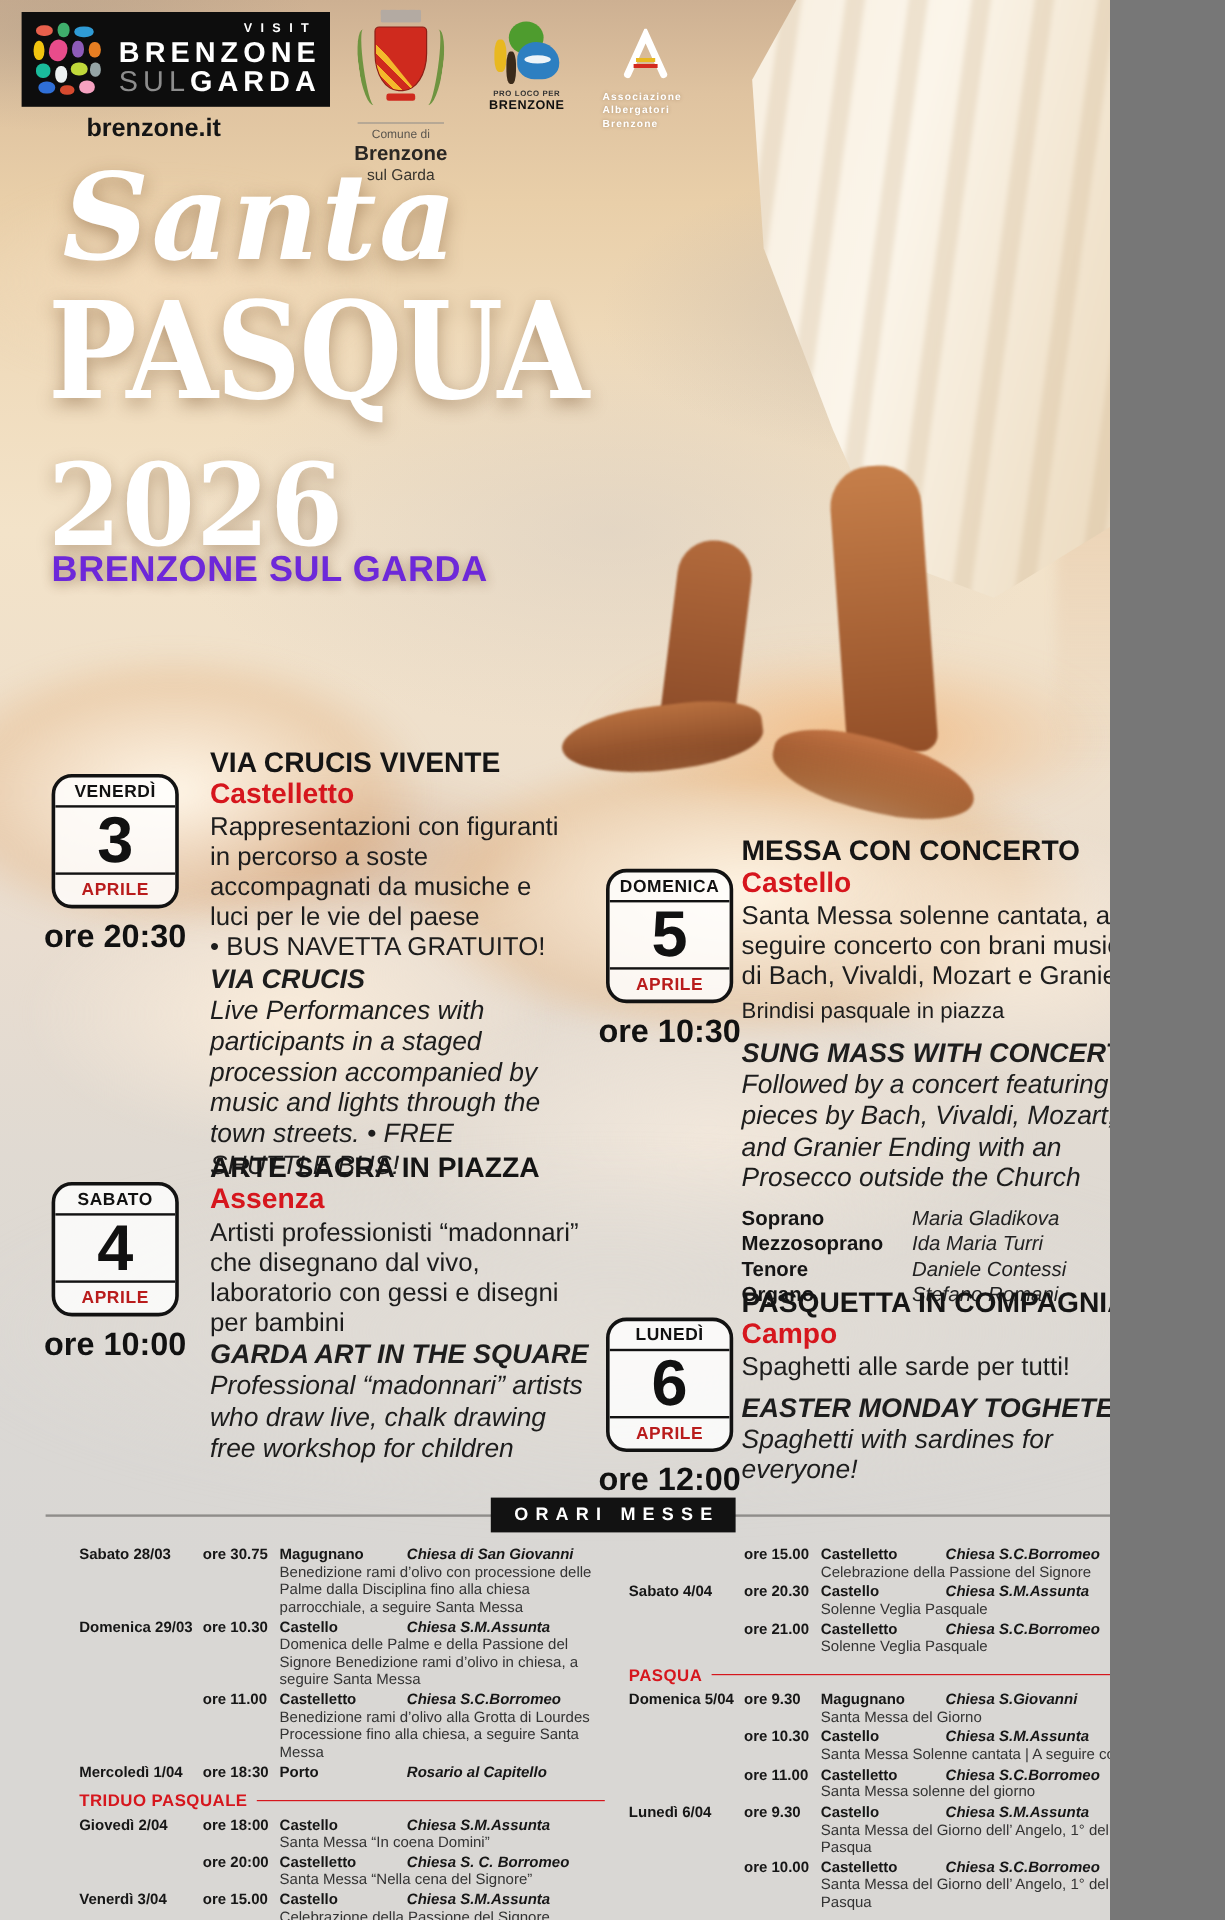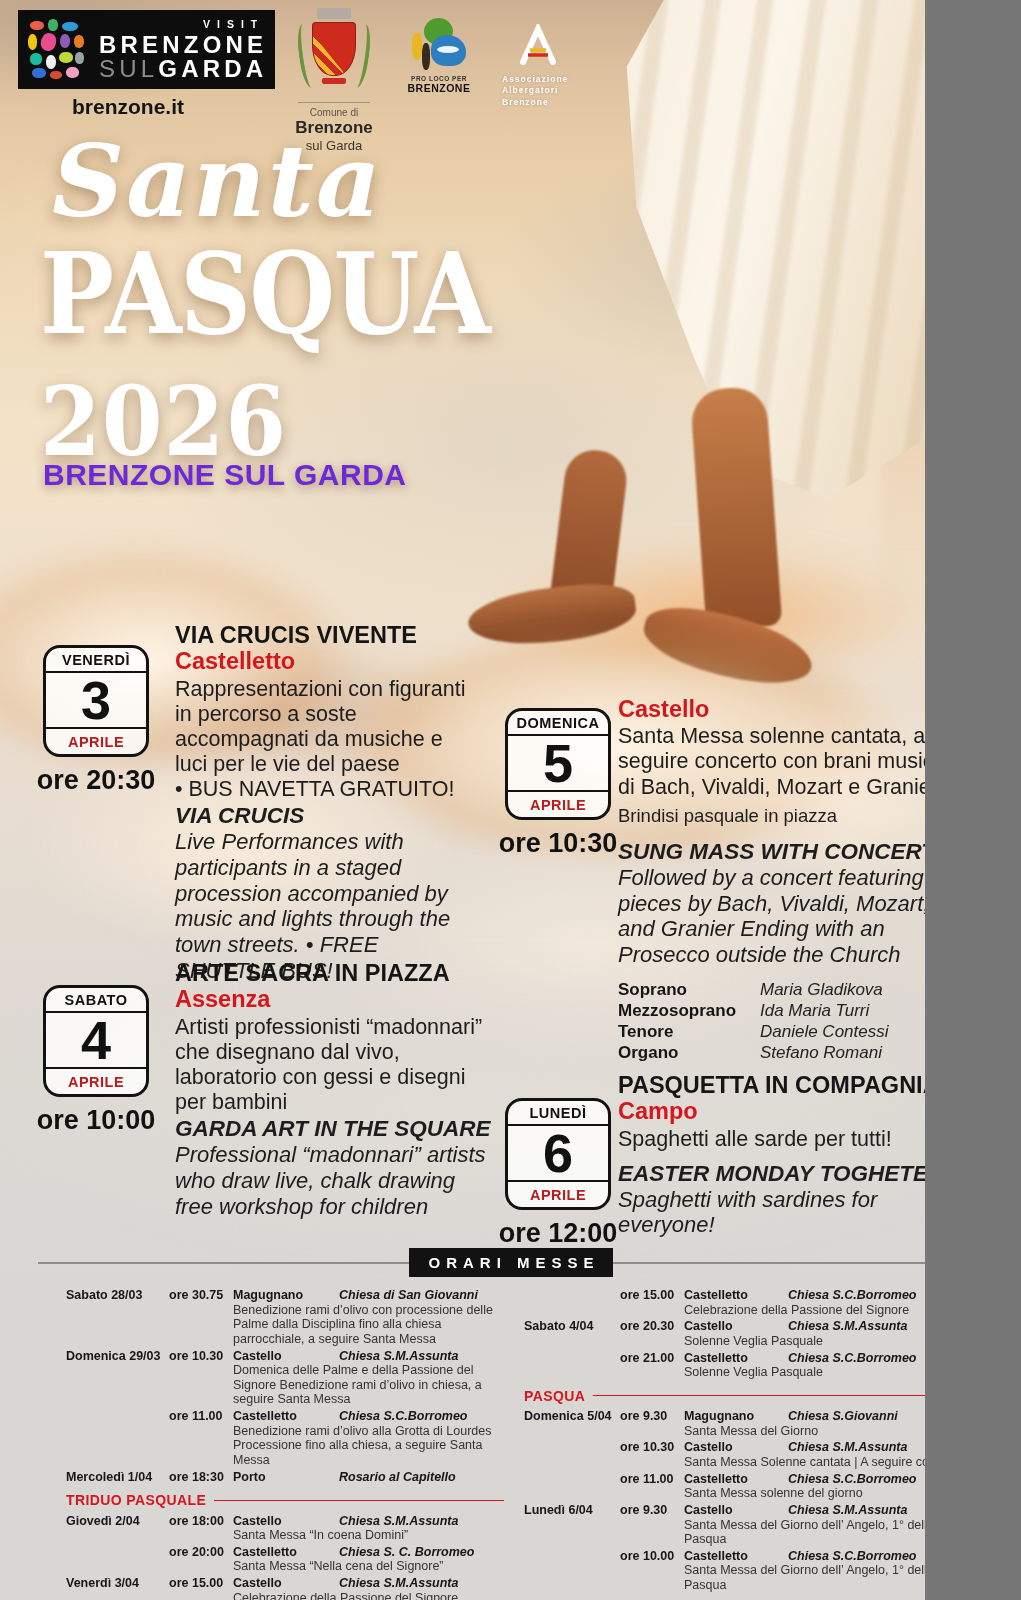--- a/index.html
+++ b/index.html
@@ -295,29 +295,30 @@
     <div class="event-text" style="left:132px; width:320px;">
       <div class="ev-title">ARTE SACRA IN PIAZZA</div>
       <div class="ev-loc red">Assenza</div>
       <p class="ev-body">Artisti professionisti “madonnari” che disegnano dal vivo, laboratorio con gessi e disegni per bambini</p>
       <div class="ev-title-en">GARDA ART IN THE SQUARE</div>
       <p class="ev-body-en">Professional “madonnari” artists who draw live, chalk drawing free workshop for children</p>
     </div>
   </div>
 
   <div class="event" style="left:505px; top:696px;">
-    <div class="cal-group" style="top:12px; left:0;">
+    <div class="cal-group" style="top:28px; left:0;">
       <div class="cal">
         <div class="cal-day">DOMENICA</div>
         <div class="cal-num">5</div>
         <div class="cal-month">APRILE</div>
       </div>
       <div class="cal-time">ore 10:30</div>
     </div>
     <div class="event-text" style="left:113px; width:340px;">
+      <div class="ev-title">MESSA CON CONCERTO</div>
       <div class="ev-loc red">Castello</div>
       <p class="ev-body">Santa Messa solenne cantata, a seguire concerto con brani musicali di Bach, Vivaldi, Mozart e Granier.</p>
       <p class="ev-note">Brindisi pasquale in piazza</p>
       <div class="gap12"></div>
       <div class="ev-title-en">SUNG MASS WITH CONCERT</div>
       <p class="ev-body-en">Followed by a concert featuring pieces by Bach, Vivaldi, Mozart, and Granier Ending with an Prosecco outside the Church</p>
       <div class="performers">
         <div class="perf-role">Soprano</div>
         <div class="perf-name">Maria Gladikova</div>
         <div class="perf-role">Mezzosoprano</div>

